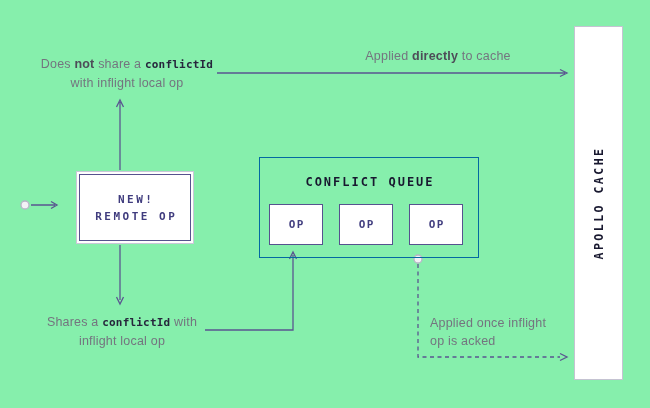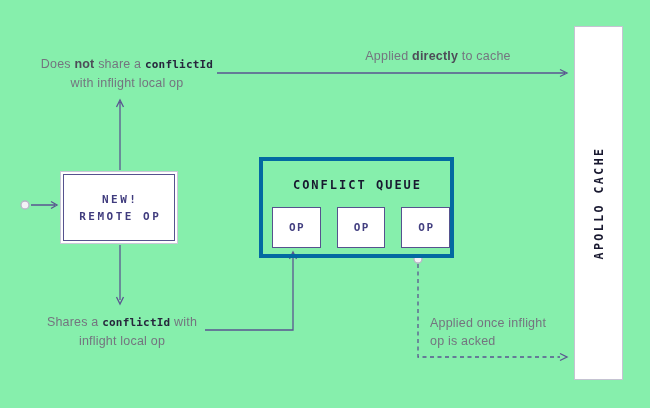--- a/index.html
+++ b/index.html
@@ -27,39 +27,39 @@
     font-size:11px;
     color:#26263c;
   }
   .note-top-left{left:22px;top:55px;width:210px;text-align:center;}
   .note-top-right{right:82px;top:47px;width:260px;text-align:center;}
   .note-bottom-left{left:17px;top:313px;width:210px;text-align:center;}
   .note-bottom-right{left:430px;top:314px;width:150px;text-align:left;}
 
   
   .new-box{
-    position:absolute;left:60px;top:171px;width:118px;height:73px;
+    position:absolute;left:76px;top:171px;width:118px;height:73px;
     background:#ffffff;border:1px solid #c9c7d8;box-sizing:border-box;
     padding:2px;
   }
   .new-box-inner{
     width:100%;height:100%;box-sizing:border-box;
     border:1.5px solid #56528e;
     display:flex;flex-direction:column;align-items:center;justify-content:center;
     gap:2px;
     font-family:"DejaVu Sans Mono", monospace;
     font-weight:bold;font-size:11px;line-height:15px;
     letter-spacing:2.5px;color:#403c7e;
     text-indent:2.5px; 
   }
 
   
   .queue-box{
-    position:absolute;left:259px;top:157px;width:195px;height:101px;
-    border:4px solid #0369a1;box-sizing:border-box;
+    position:absolute;left:259px;top:157px;width:220px;height:101px;
+    border:1px solid #0369a1;box-sizing:border-box;
   }
   .queue-title{
     margin-top:17px;text-align:center;
     font-family:"DejaVu Sans Mono", monospace;
     font-weight:bold;font-size:12px;letter-spacing:2px;text-indent:2px;
     color:#18182f;
   }
   .queue-ops{
     display:flex;gap:16px;margin:15px 0 0 9px;
   }

